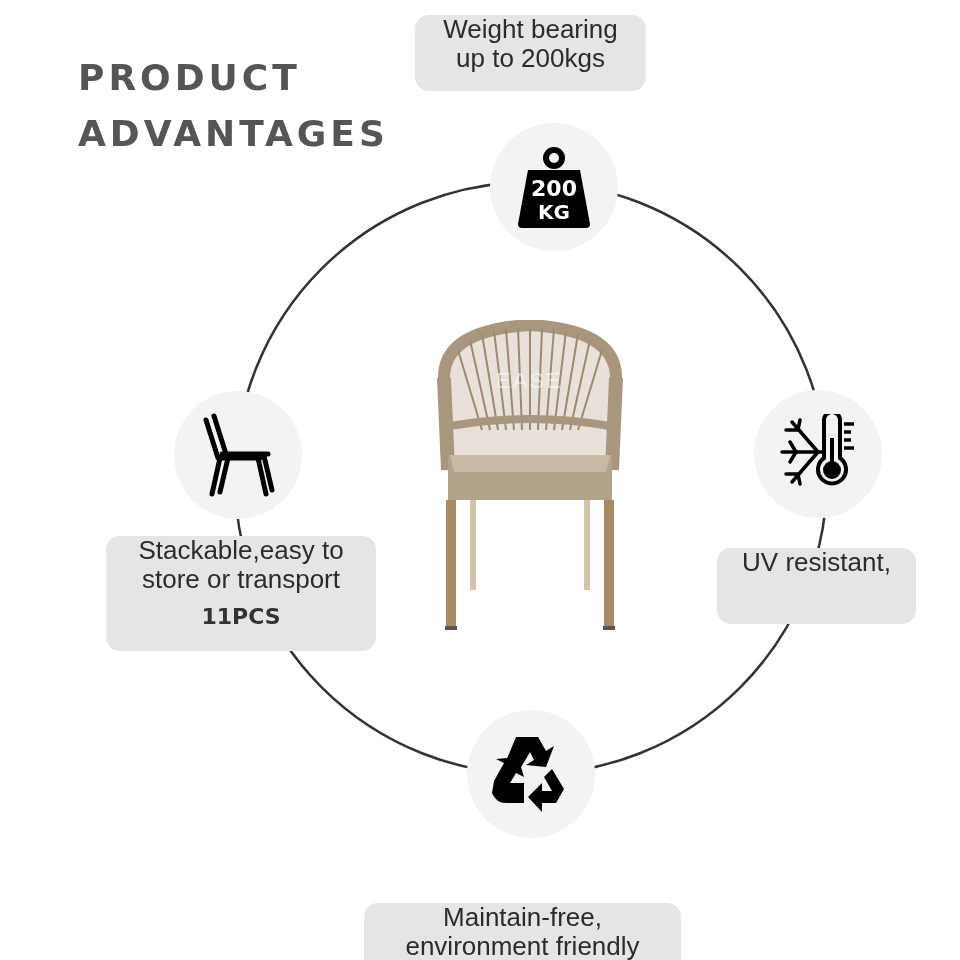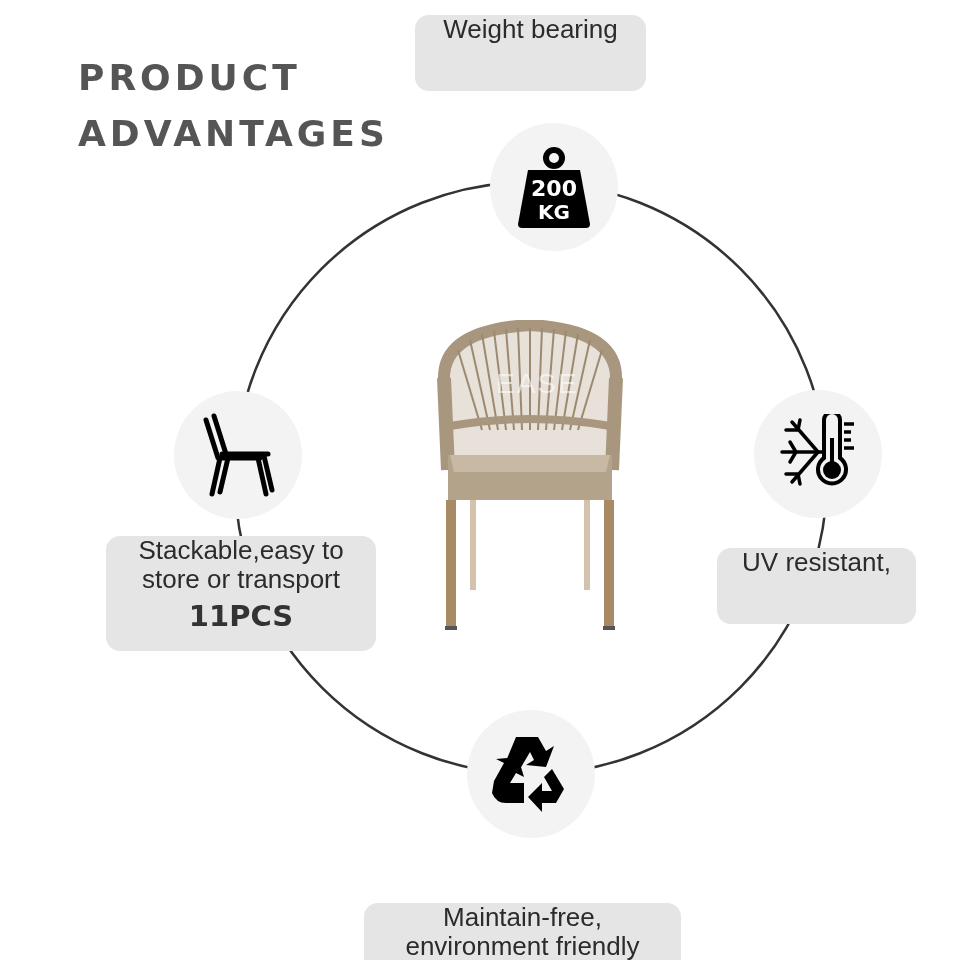--- a/index.html
+++ b/index.html
@@ -6,40 +6,41 @@
     body { width: 960px; height: 960px; background: #ffffff; position: relative; overflow: hidden;
       font-family: "Liberation Sans", "DejaVu Sans", sans-serif; color: #2b2b2b; }
     .title { position: absolute; left: 78px; top: 50px; font-family: "DejaVu Sans", sans-serif;
       font-weight: bold; font-size: 36px; line-height: 56px; letter-spacing: 4px; color: #555555; }
     .ring { position: absolute; left: 0; top: 0; }
     .icon-circle { position: absolute; width: 128px; height: 128px; border-radius: 50%;
       background: #f3f3f3; display: flex; align-items: center; justify-content: center; }
     .label-box { position: absolute; background: #e5e5e5; border-radius: 14px; text-align: center;
       font-size: 26px; line-height: 29px; color: #2b2b2b; display: flex; flex-direction: column;
       justify-content: flex-start; align-items: center; }
-    .label-box .bold { font-weight: bold; font-family: "DejaVu Sans", sans-serif; font-size: 29px;
+    .label-box .bold { font-weight: bold; font-family: "DejaVu Sans", sans-serif; font-size: 22px;
       margin-top: 8px; color: #333; }
     .chair { position: absolute; left: 430px; top: 320px; }
-    .watermark { position: absolute; left: 496px; top: 368px; font-size: 28px; color: rgba(255,255,255,0.55);
+    .watermark { position: absolute; left: 496px; top: 368px; font-size: 22px; color: rgba(255,255,255,0.55);
       letter-spacing: 2px; }
   </style>
 </head>
 <body>
 
 <div class="title">
   <div>PRODUCT</div>
   <div>ADVANTAGES</div>
 </div>
 
 <svg class="ring" width="960" height="960">
   <circle cx="531" cy="478" r="296" fill="none" stroke="#333" stroke-width="2.5"></circle>
 </svg>
 
 <div class="label-box" style="left:415px;top:15px;width:231px;height:76px;">
   <div>Weight bearing</div>
+  <div>up to 200kgs</div>
 </div>
 <div class="icon-circle" style="left:490px;top:123px;">
   <svg width="80" height="86" viewBox="0 0 80 86">
     <circle cx="40" cy="14" r="11" fill="#000"></circle>
     <circle cx="40" cy="14" r="5" fill="#f3f3f3"></circle>
     <path d="M14 26 H66 L76 80 Q76 84 72 84 H8 Q4 84 4 80 Z" fill="#000"></path>
     <text x="40" y="52" text-anchor="middle" fill="#fff" font-family="DejaVu Sans, sans-serif" font-weight="bold" font-size="22">200</text>
     <text x="40" y="75" text-anchor="middle" fill="#fff" font-family="DejaVu Sans, sans-serif" font-weight="bold" font-size="20">KG</text>
   </svg>
 </div>

